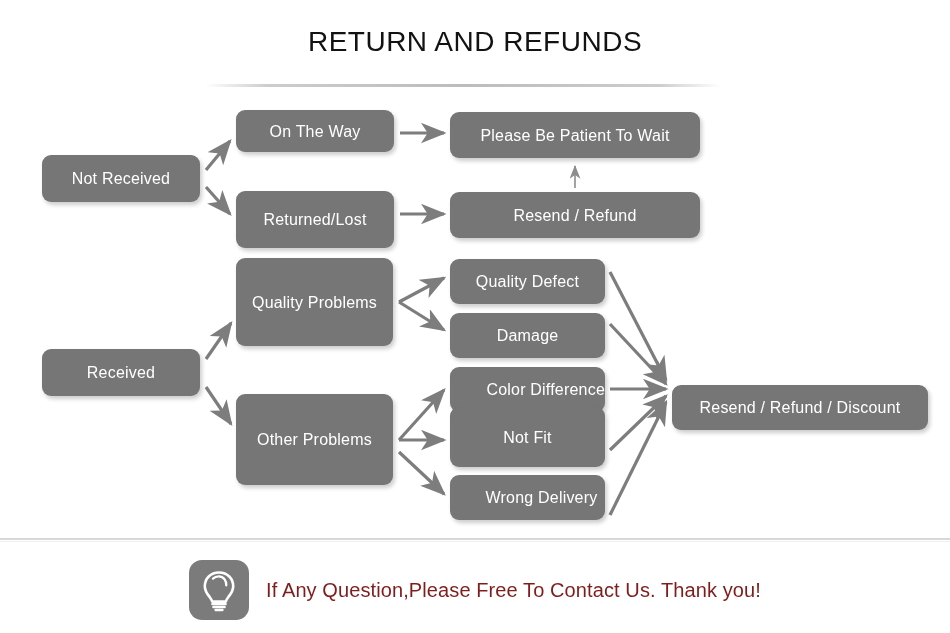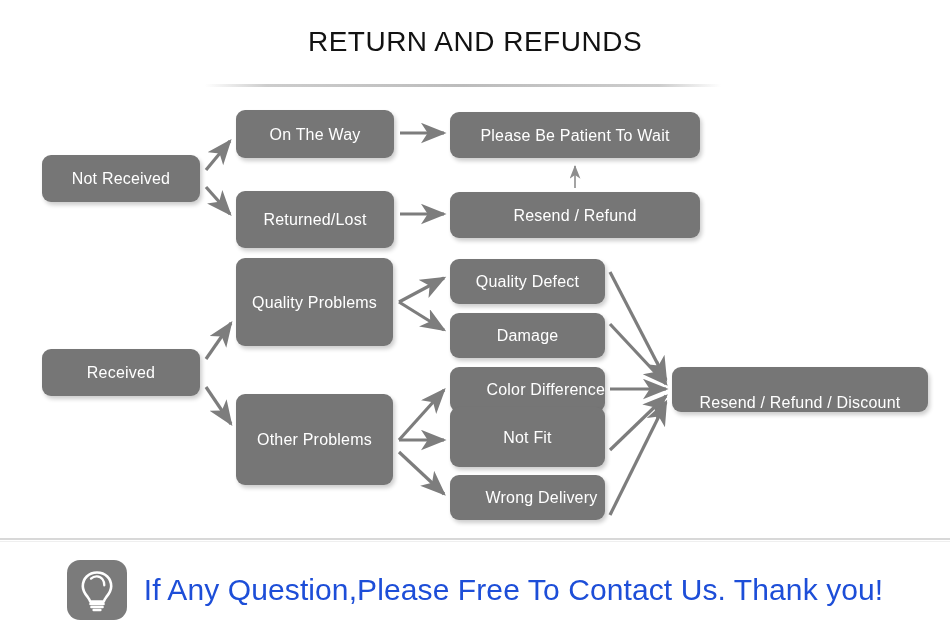--- a/index.html
+++ b/index.html
@@ -107,22 +107,22 @@
     height: 60px;
     background: #7b7b7b;
     border-radius: 13px;
     display: flex;
     align-items: center;
     justify-content: center;
     flex: none;
   }
   #footer-text {
     margin-left: 17px;
-    font-size: 30px;
-    color: #1d4ed8;
+    font-size: 20px;
+    color: #7f1d1d;
     letter-spacing: 0.1px;
     white-space: nowrap;
   }
 </style>
 </head>
 <body>
 
 <div id="canvas">
 
   <div id="page-title">RETURN AND REFUNDS</div>
@@ -165,21 +165,21 @@
     <line x1="610" y1="272" x2="666" y2="380" stroke="#7d7d7d" stroke-width="3.2" marker-end="url(#arrowhead)"></line>
     <line x1="610" y1="324" x2="666" y2="384" stroke="#7d7d7d" stroke-width="3.2" marker-end="url(#arrowhead)"></line>
     <line x1="610" y1="389" x2="666" y2="389" stroke="#7d7d7d" stroke-width="3.2" marker-end="url(#arrowhead)"></line>
     <line x1="610" y1="450" x2="666" y2="396" stroke="#7d7d7d" stroke-width="3.2" marker-end="url(#arrowhead)"></line>
     <line x1="610" y1="515" x2="666" y2="402" stroke="#7d7d7d" stroke-width="3.2" marker-end="url(#arrowhead)"></line>
   </svg>
 
   <div class="node" style="left:42px; top:155px; width:158px; height:47px;">
     <span>Not Received</span>
   </div>
-  <div class="node" style="left:236px; top:110px; width:158px; height:48px;">
+  <div class="node" style="left:236px; top:110px; width:158px; height:42px;">
     <span>On The Way</span>
   </div>
   <div class="node" style="left:236px; top:191px; width:158px; height:57px;">
     <span>Returned/Lost</span>
   </div>
   <div class="node" style="left:450px; top:112px; width:250px; height:46px;">
     <span>Please Be Patient To Wait</span>
   </div>
   <div class="node" style="left:450px; top:192px; width:250px; height:46px;">
     <span>Resend / Refund</span>
@@ -201,21 +201,21 @@
   </div>
   <div class="node" style="left:450px; top:367px; width:155px; height:45px;justify-content:flex-end;">
     <span>Color Difference</span>
   </div>
   <div class="node" style="left:450px; top:407px; width:155px; height:60px;">
     <span>Not Fit</span>
   </div>
   <div class="node" style="left:450px; top:475px; width:155px; height:45px;padding-left:28px;">
     <span>Wrong Delivery</span>
   </div>
-  <div class="node" style="left:672px; top:367px; width:256px; height:45px;align-items:flex-end;">
+  <div class="node" style="left:672px; top:385px; width:256px; height:45px;">
     <span>Resend / Refund / Discount</span>
   </div>
 
   <div id="footer-divider"></div>
   <div id="footer-divider2"></div>
 
   <div id="footer">
     <div id="bulb-tile">
       <svg width="40" height="44" viewBox="0 0 40 44" xmlns="http://www.w3.org/2000/svg">
         <path d="M20 4.5 C11.6 4.5 5.8 10.6 5.8 18.2 C5.8 23.2 8.6 26.4 10.8 29.2

